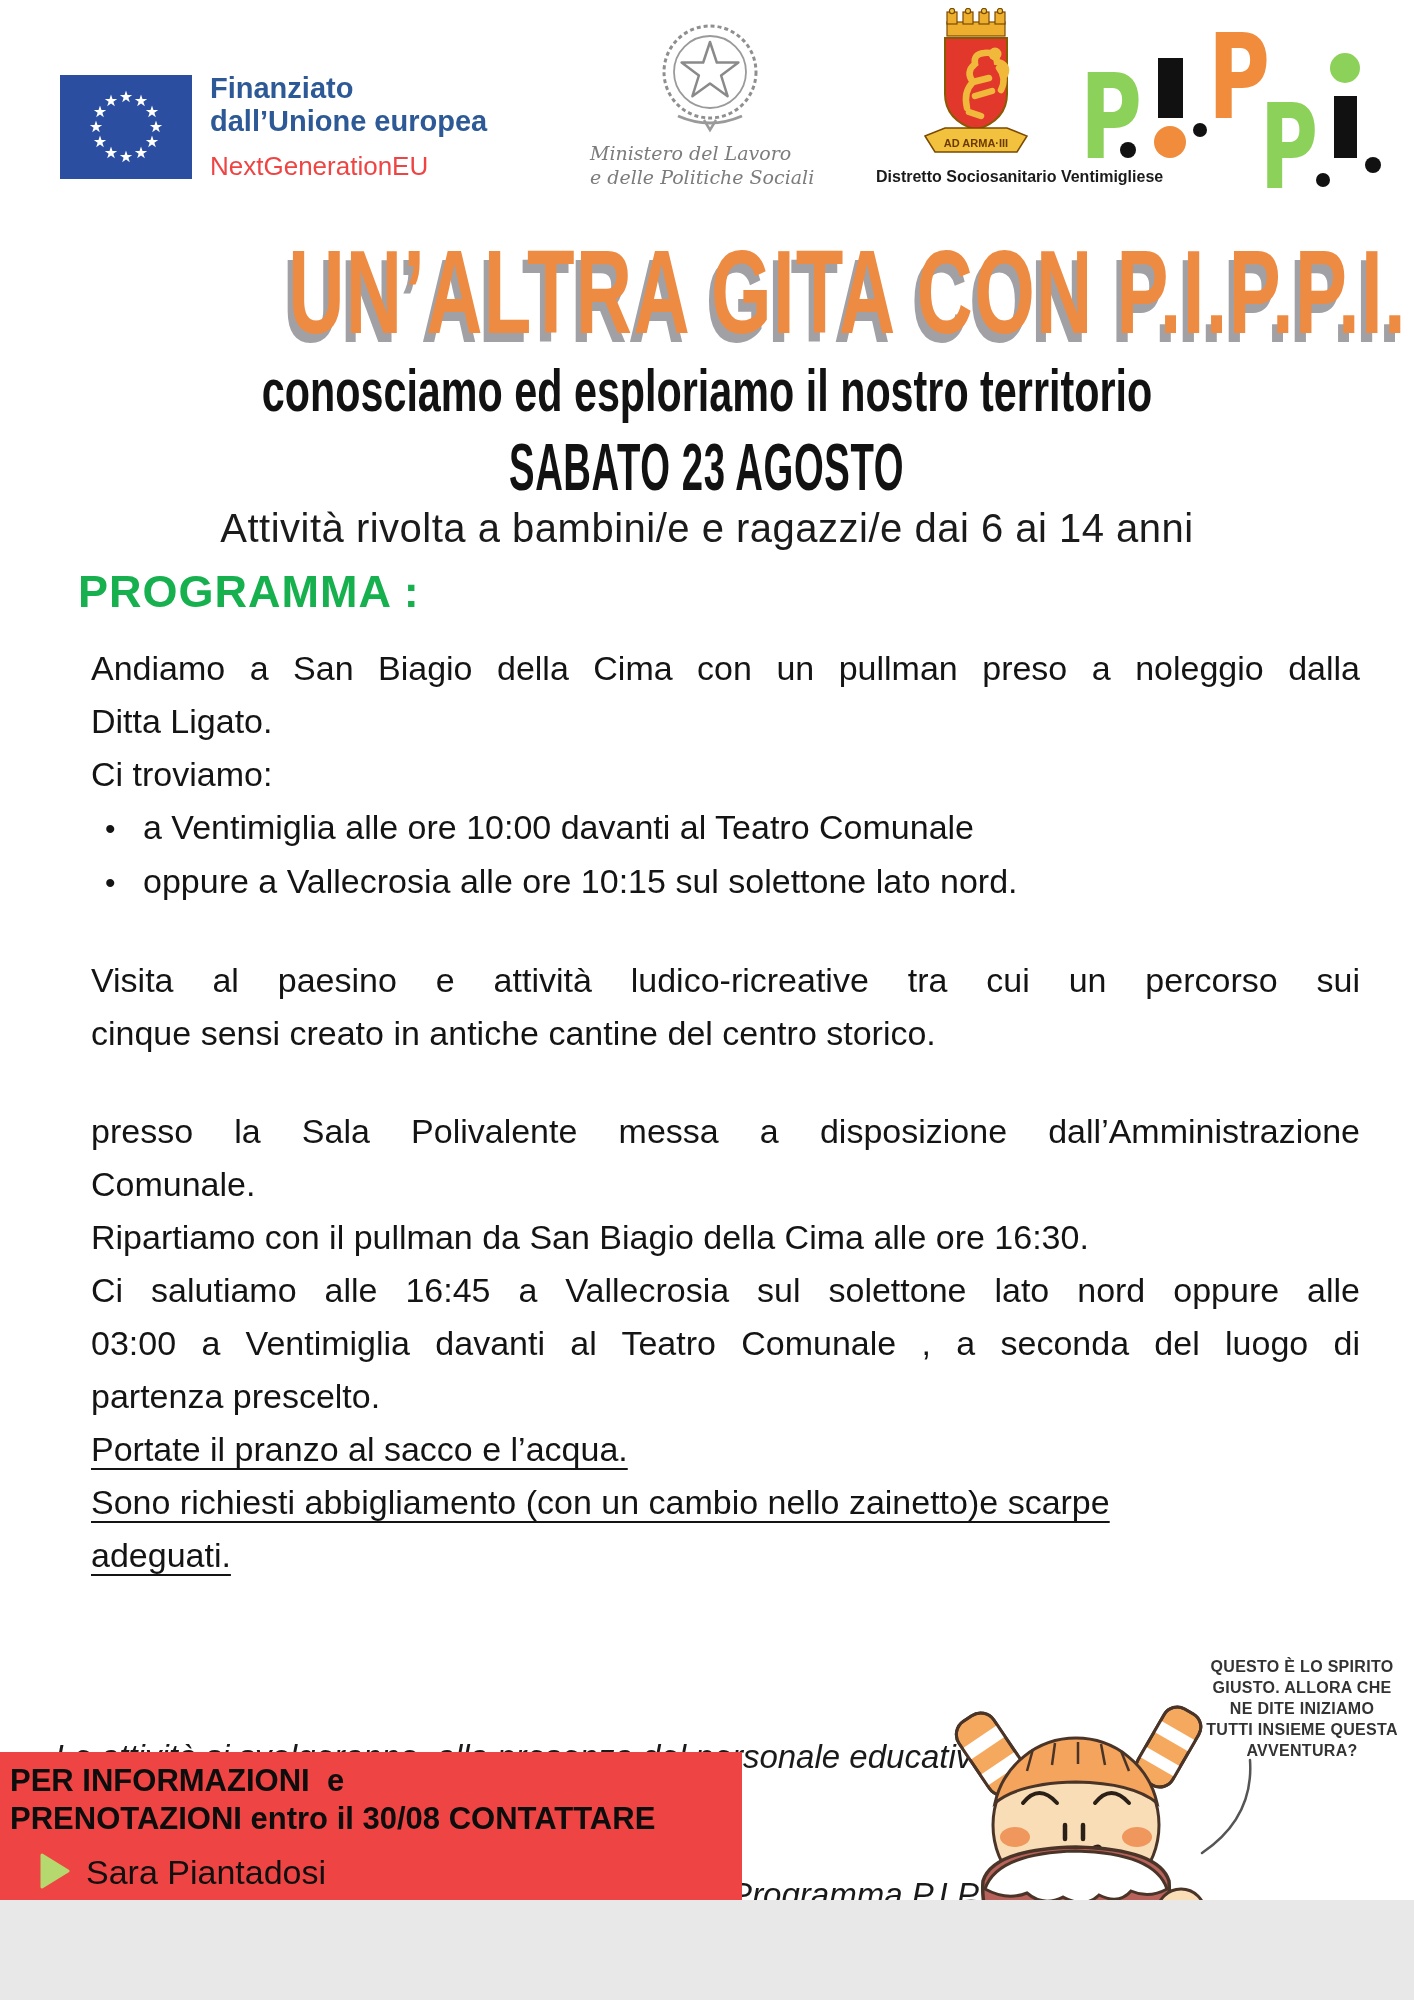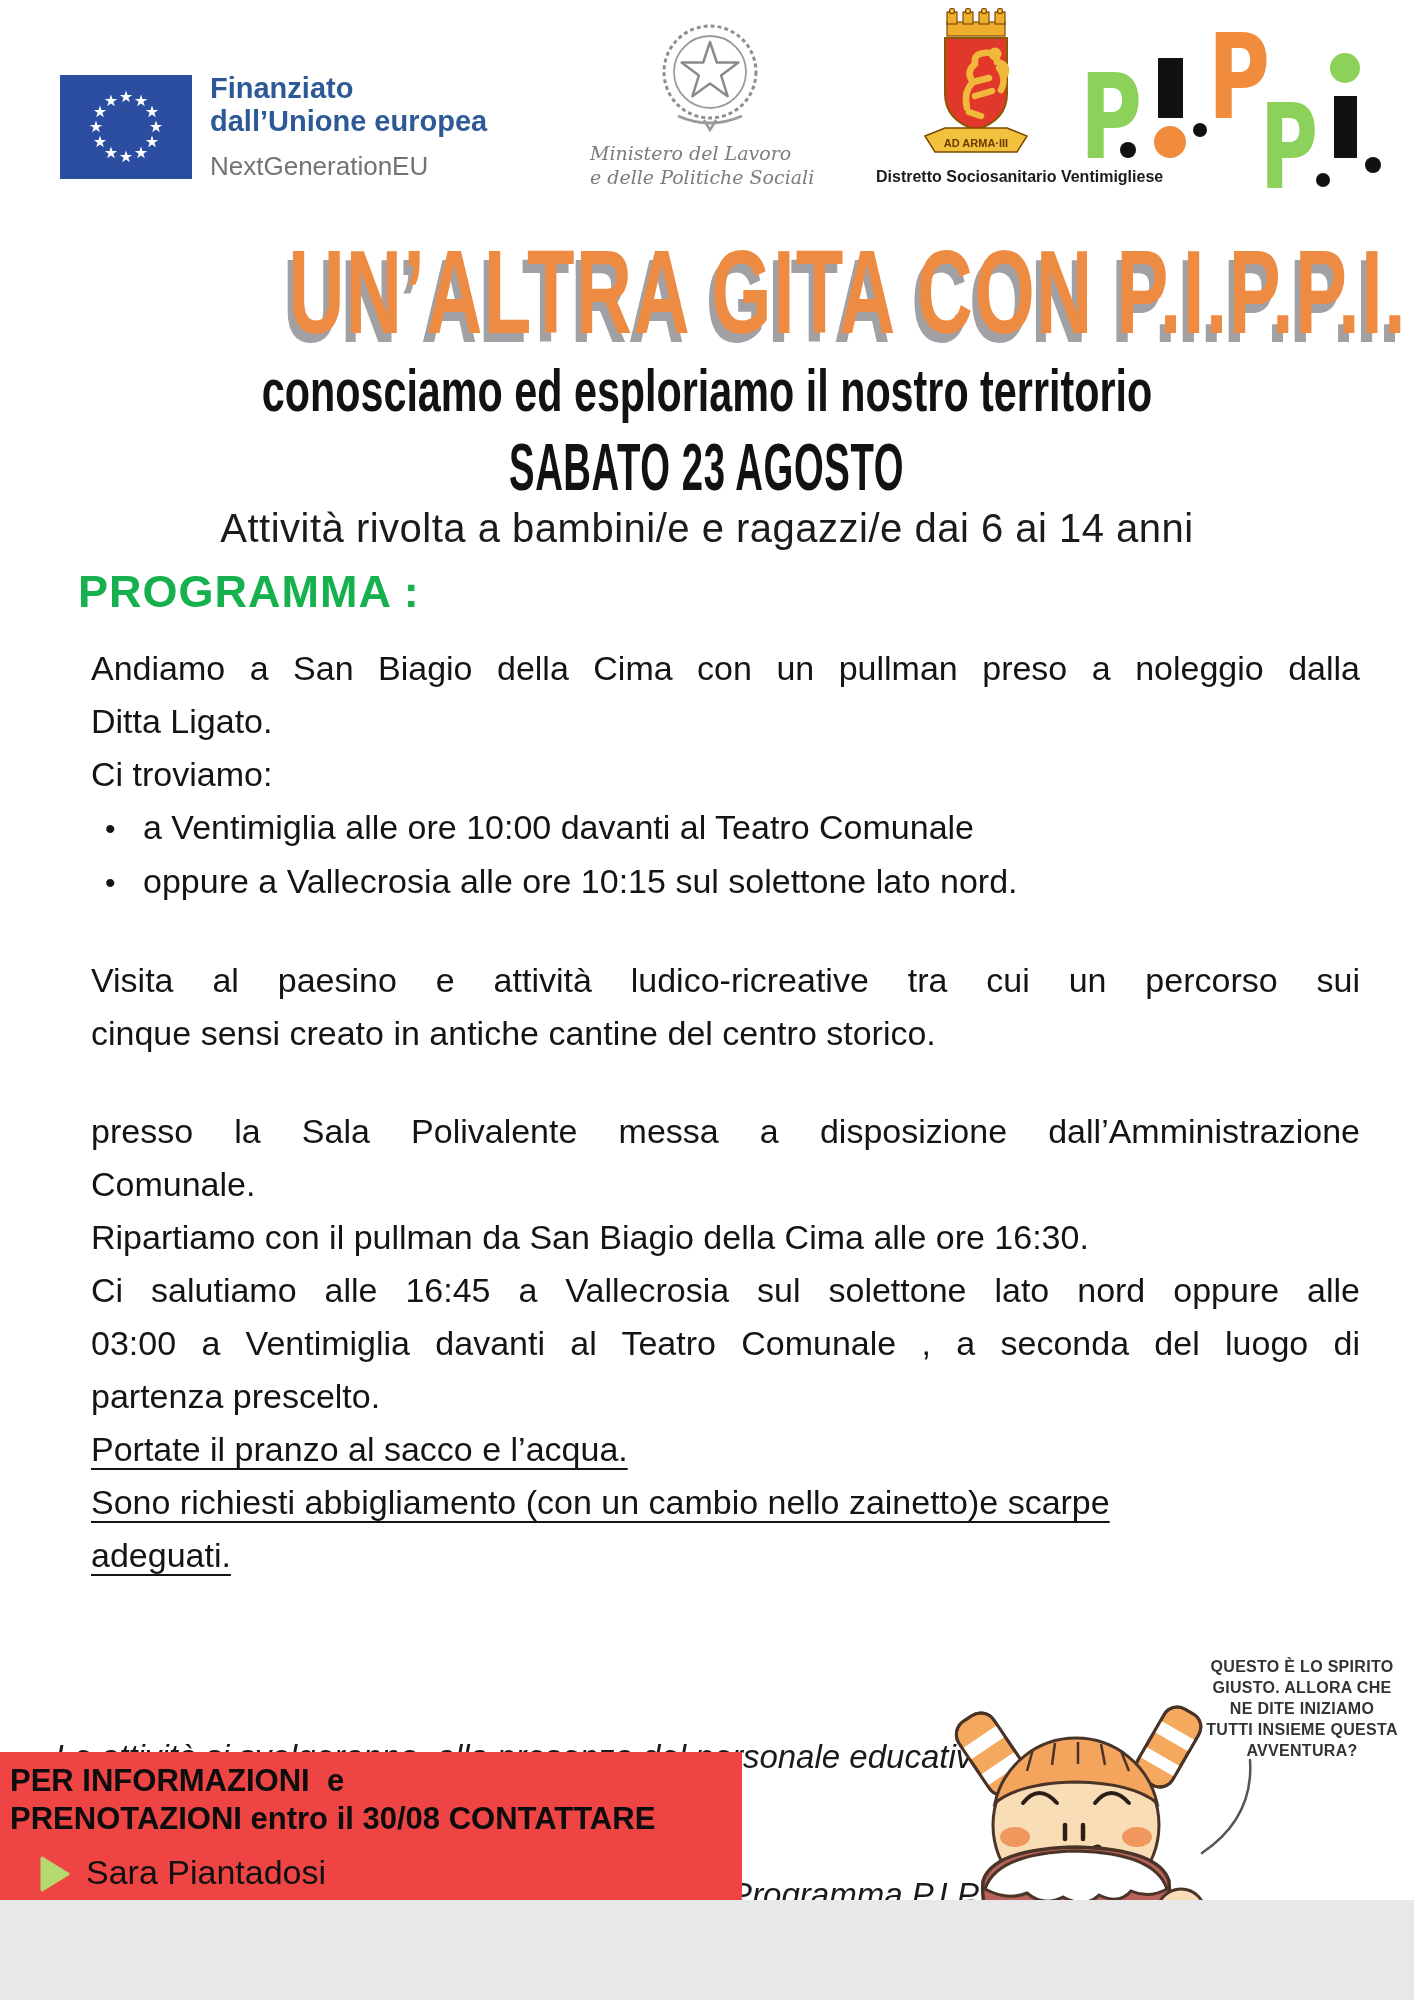--- a/index.html
+++ b/index.html
@@ -3,21 +3,21 @@
 <meta charset="utf-8">
 <style>
   html,body{margin:0;padding:0;background:#e8e8e8;}
   .page{position:relative;width:1414px;height:1900px;background:#ffffff;overflow:hidden;
         font-family:"Liberation Sans",sans-serif;color:#111;margin:0 auto;}
 
   
   .hdr-eu{position:absolute;left:60px;top:72px;display:flex;align-items:center;gap:18px;}
   .eu-text{display:flex;flex-direction:column;justify-content:center;line-height:1.15;}
   .eu-l1,.eu-l2{font-weight:bold;font-size:29px;color:#2d5a96;}
-  .eu-l3{font-size:26px;color:#737373;margin-top:13px;}
+  .eu-l3{font-size:26px;color:#ef4444;margin-top:13px;}
 
   .hdr-min{position:absolute;left:590px;top:12px;width:240px;text-align:left;}
   .min-script{font-family:"DejaVu Serif",serif;font-style:italic;color:#7c7c7c;
               font-size:19px;line-height:1.25;white-space:nowrap;}
 
   .hdr-coa{position:absolute;left:862px;top:8px;width:200px;text-align:center;margin-left:14px;}
   .coa-caption{font-size:16px;font-weight:bold;color:#1a1a1a;margin-top:2px;white-space:nowrap;}
 
   .hdr-pippi{position:absolute;left:1078px;top:18px;}
 
@@ -45,21 +45,21 @@
   .bullet-line{display:flex;align-items:baseline;padding-left:14px;}
   .bullet-dot{width:38px;flex:0 0 38px;font-size:30px;}
 
   .note{position:absolute;left:55px;top:1642px;width:1060px;font-size:33px;font-style:italic;
         line-height:46px;color:#1a1a1a;white-space:pre-wrap;}
 
   
   .info-box{position:absolute;left:0;top:1752px;width:742px;height:248px;background:#ef4444;
             box-sizing:border-box;padding:10px 10px 0 10px;}
   .ib-title{font-size:31px;font-weight:bold;color:#0d0d0d;line-height:1.24;white-space:pre-wrap;}
-  .ib-row{display:flex;align-items:flex-end;margin-top:14px;margin-left:30px;gap:16px;}
+  .ib-row{display:flex;align-items:flex-start;margin-top:14px;margin-left:30px;gap:16px;}
   .ib-name{font-size:34px;color:#101010;}
   .ib-phone{font-size:34px;color:#101010;display:inline-block;transform:scaleX(0.95);transform-origin:left center;}
 
   
   .cartoon{position:absolute;left:923px;top:1703px;}
   .speech{position:absolute;left:1192px;top:1656px;width:220px;text-align:center;
           font-size:16px;font-weight:bold;color:#333;line-height:21px;letter-spacing:0.3px;}
   .speech-tail{position:absolute;left:1150px;top:1748px;}
 </style>
 </head>

